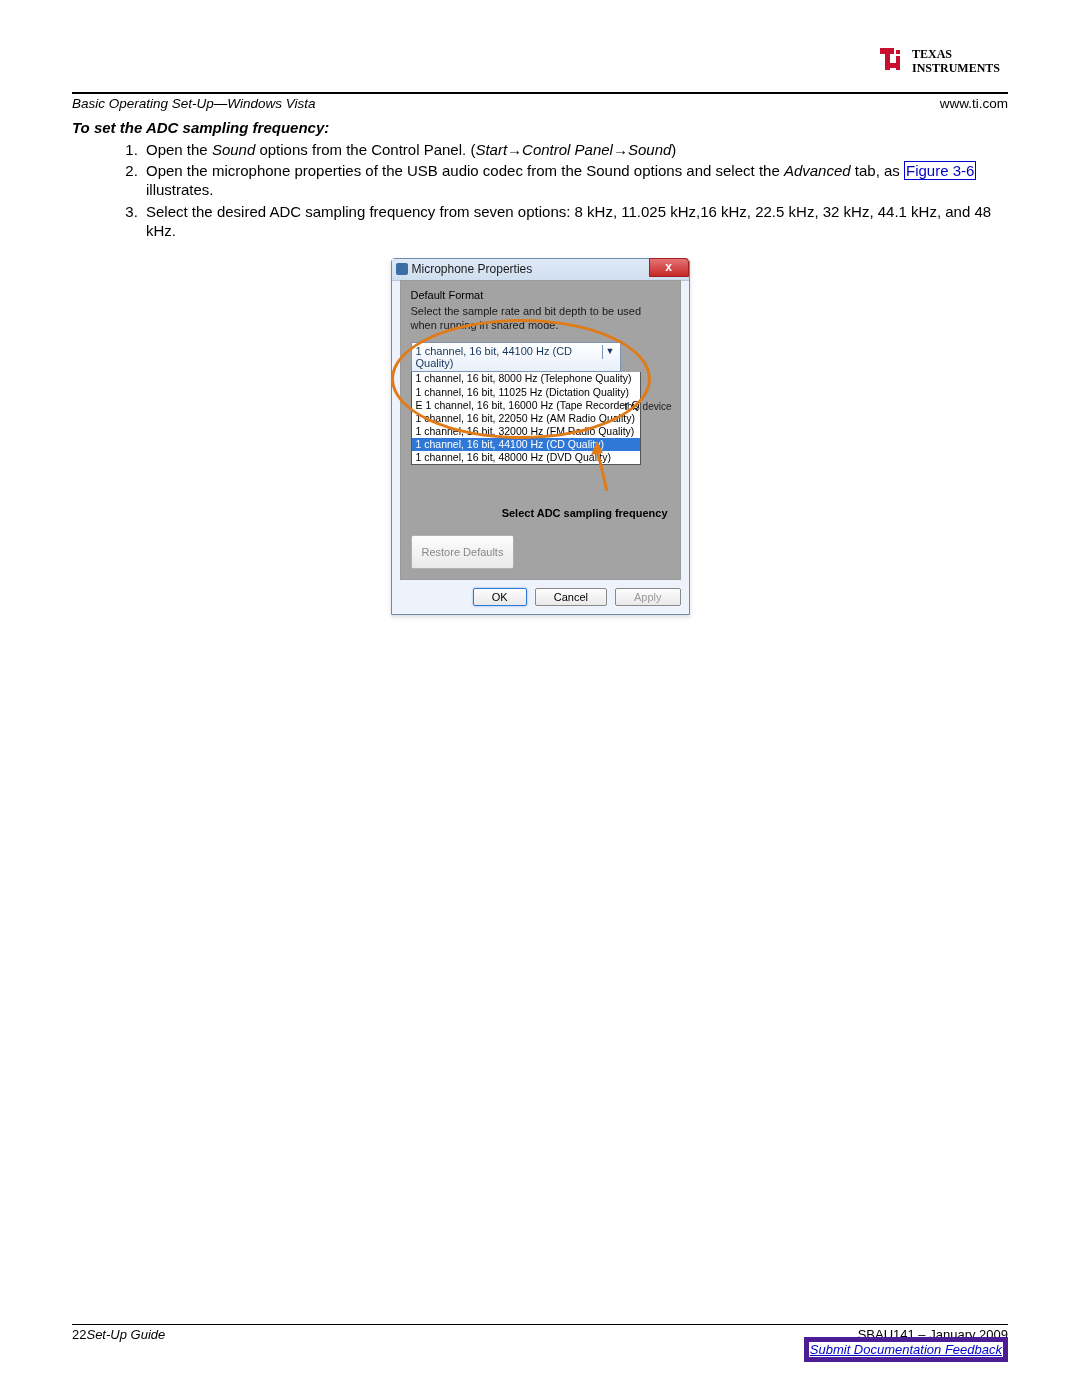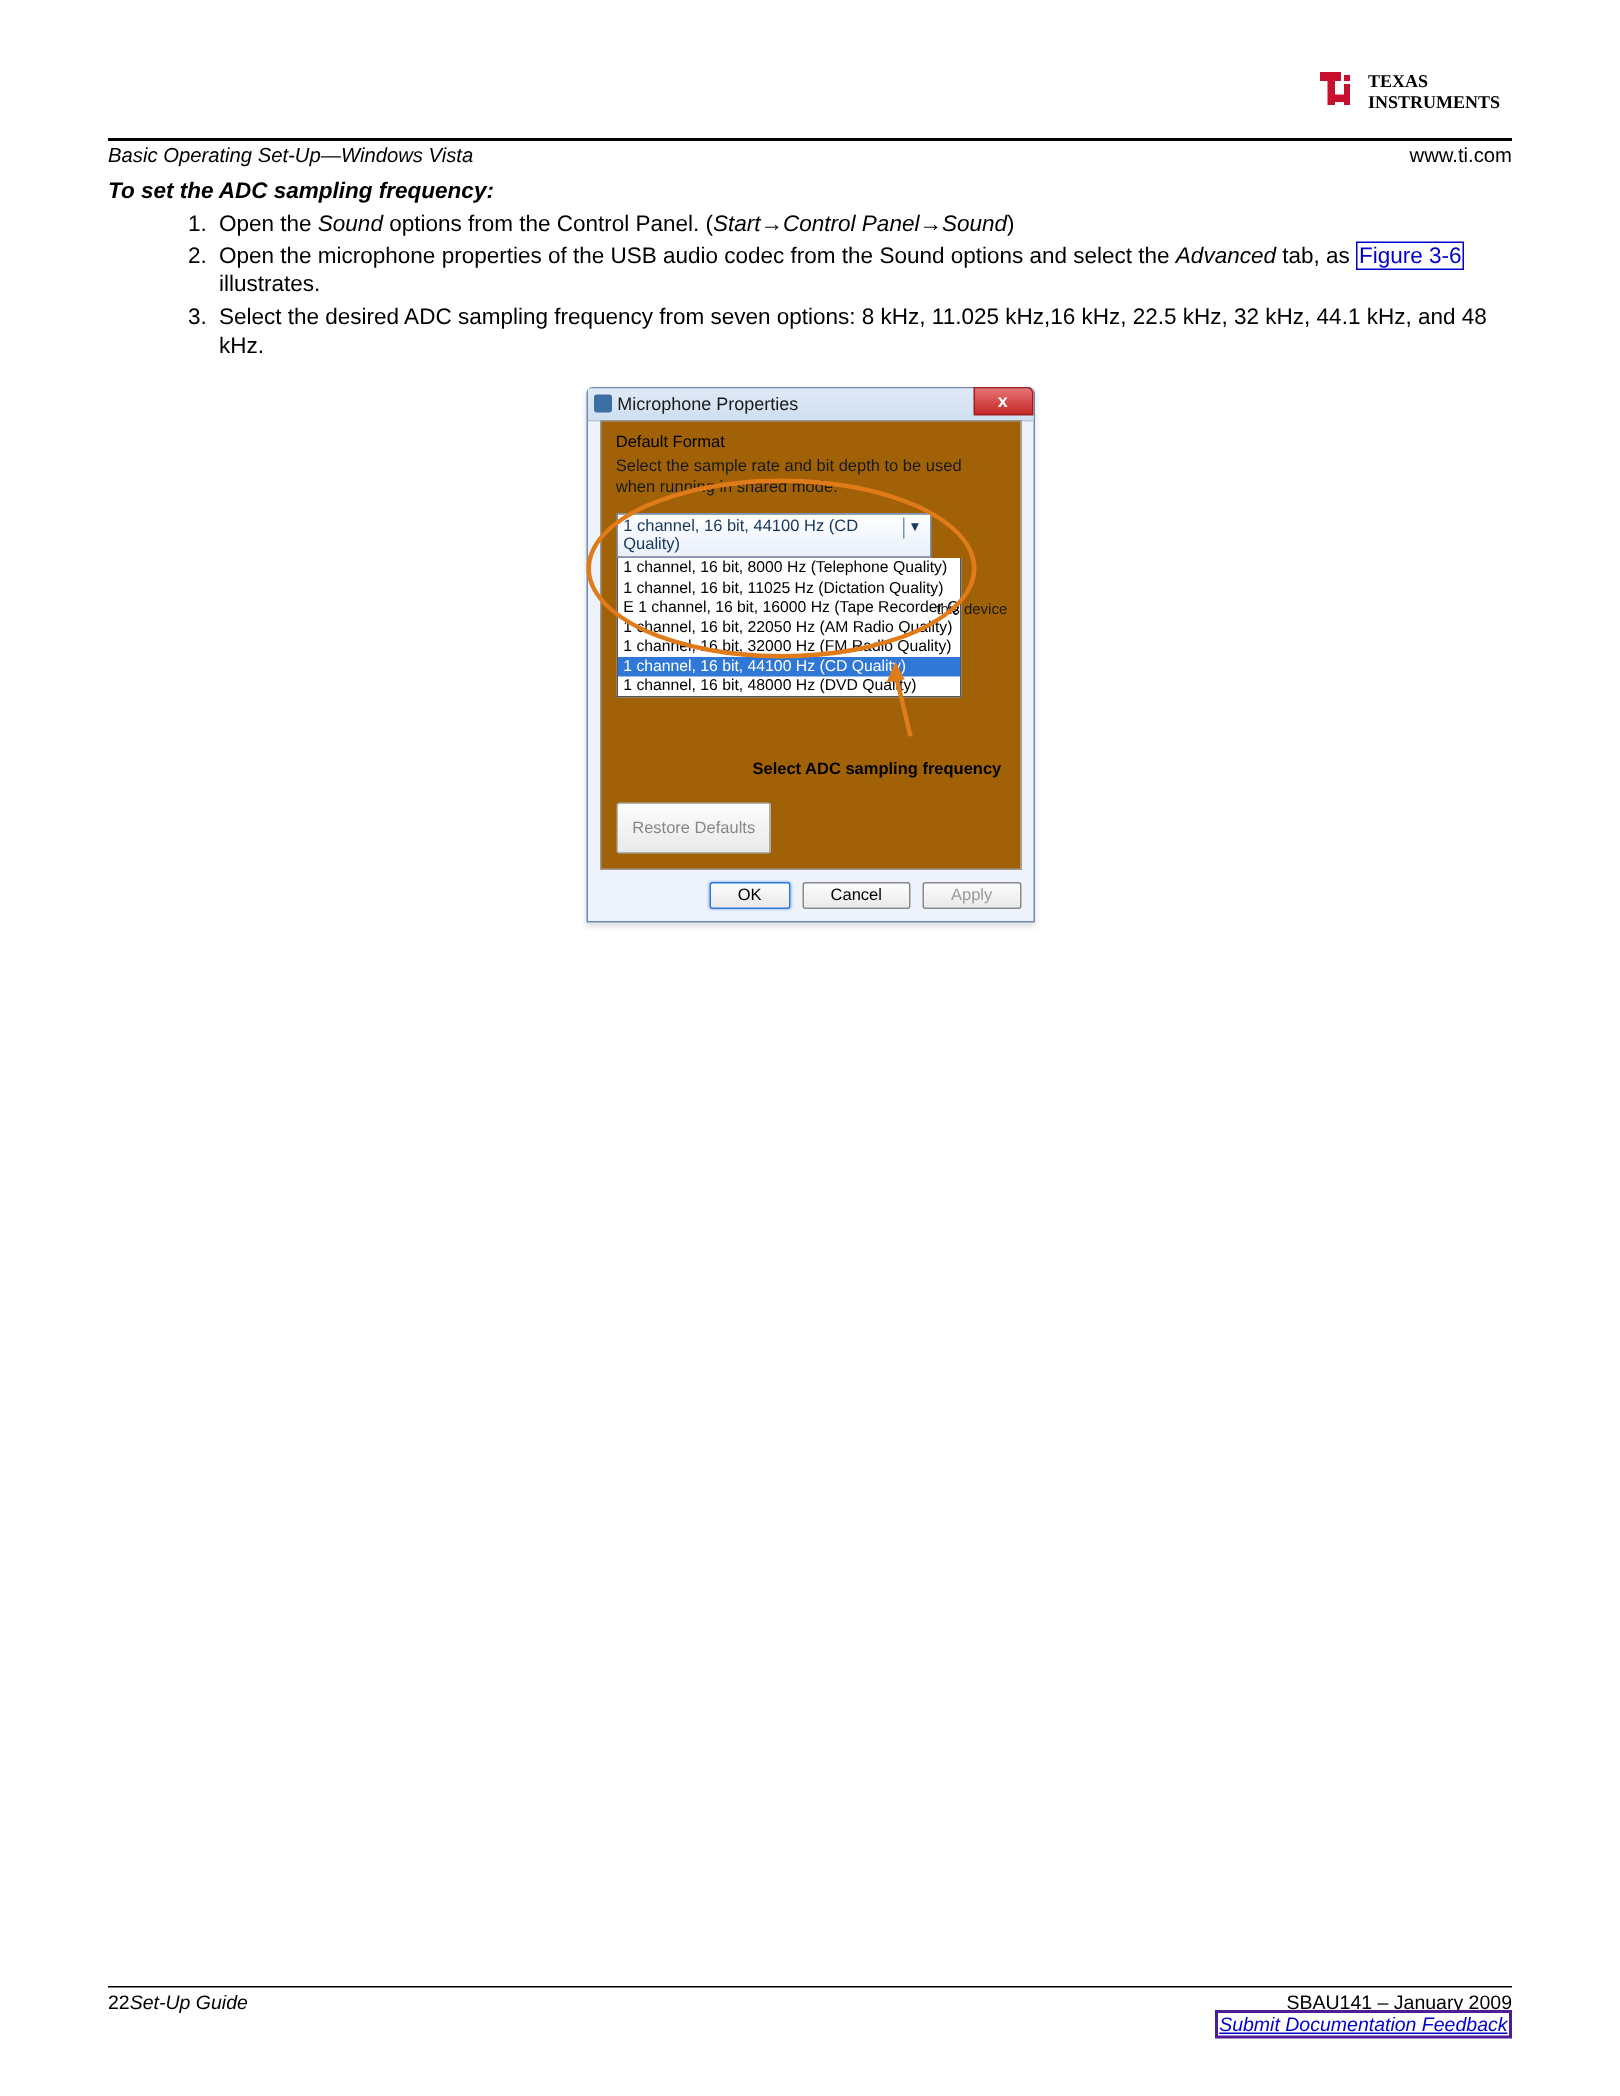--- a/index.html
+++ b/index.html
@@ -114,21 +114,21 @@
   }
   .tab.active {
     background: #fff;
     border-bottom: 1px solid #fff;
     z-index: 2;
   }
   .tab-body {
     border: 1px solid #9a9a9a;
     margin: -1px 8px 8px 8px;
     padding: 8px 10px 10px 10px;
-    background: #a16207;
+    background: #a3a3a3;
     position: relative;
     min-height: 300px;
   }
   .gbox-title {
     font-size: 11px;
     color: #000;
     margin-bottom: 4px;
   }
   .gbox-desc {
     font-size: 11px;
@@ -236,21 +236,21 @@
     position: absolute;
     left: 72px;
     right: 72px;
     bottom: 40px;
   }
   .hr-bottom { border: none; border-top: 1.5px solid #000; margin-bottom: 2px; }
   .footer-row { display: flex; justify-content: space-between; font-size: 13px; }
   .footer-left { display: flex; align-items: baseline;}
   .footer-guide { font-style: italic; }
   .footer-right { text-align: right; }
-  .feedback-link { color: #0000cc; text-decoration: underline; font-style: italic; border: 2px solid #4c1d95; padding: 0 1px; font-size: 13px;}
+  .feedback-link { color: #0000cc; text-decoration: underline; font-style: italic; border: 5px solid #4c1d95; padding: 0 1px; font-size: 13px;}
 </style>
 </head>
 <body>
 
 <div class="page">
 
   <div class="logo-area">
     <svg class="ti-logo" width="130" height="40" viewBox="0 0 130 40">
       <g fill="#c8102e">
         <rect x="2" y="8" width="14" height="6"></rect>

